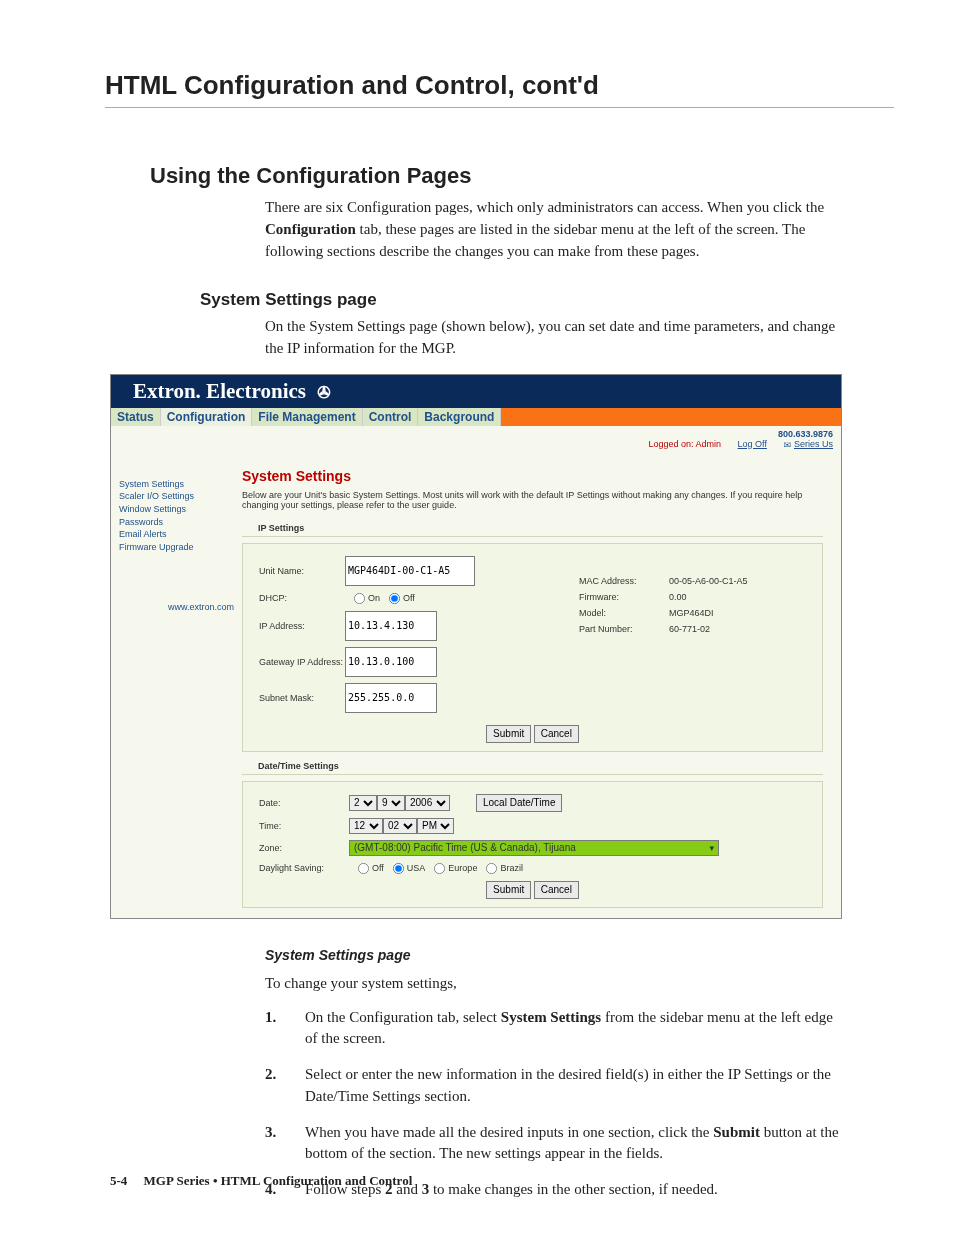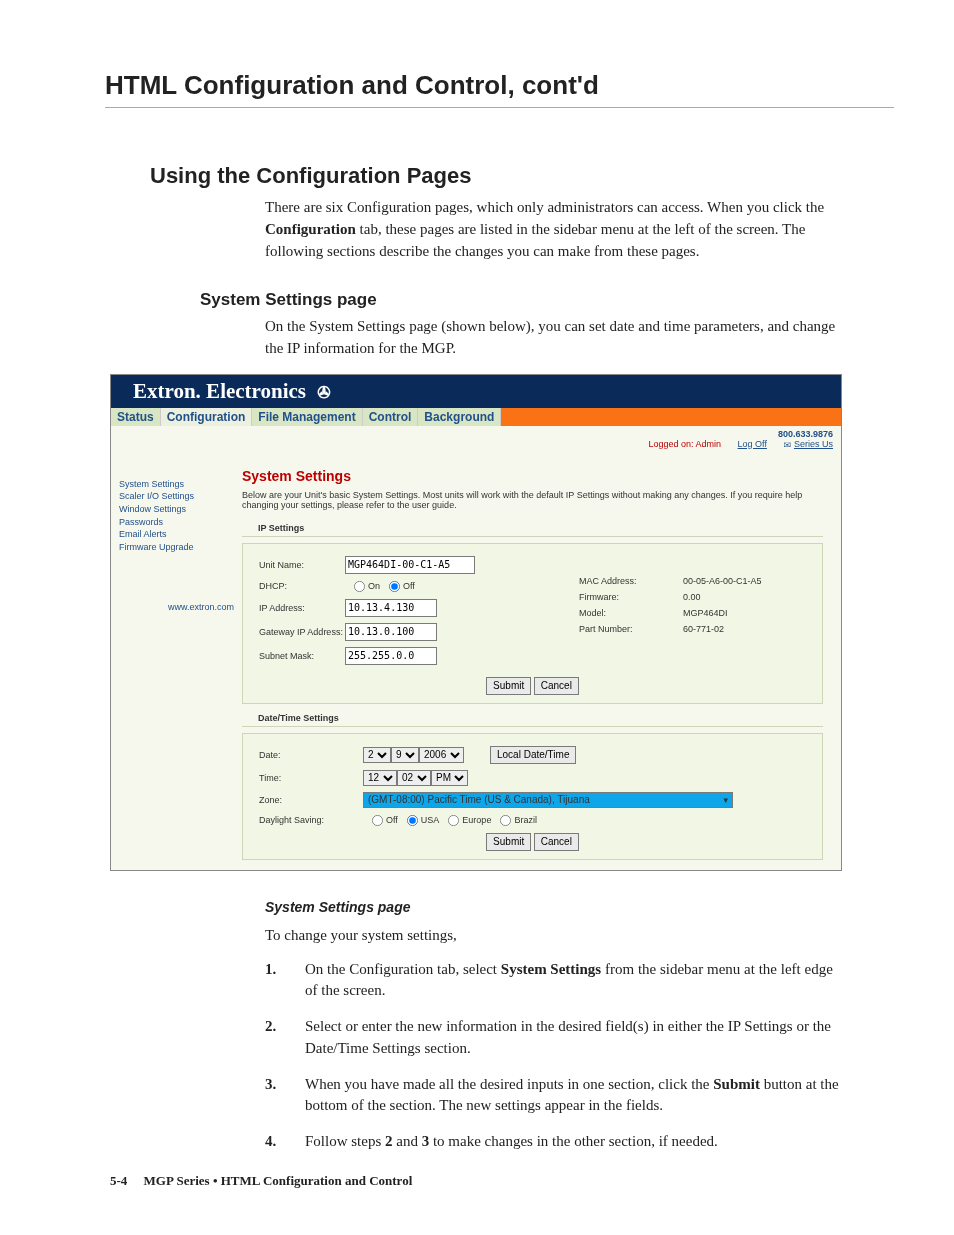--- a/index.html
+++ b/index.html
@@ -27,27 +27,27 @@
   .shot .side{width:115px;padding:26px 8px 12px 8px;color:#22508a;line-height:1.4}
   .shot .side div{cursor:pointer}
   .shot .side .url{margin-top:48px;text-align:right}
   .shot .pane{flex:1;padding:16px 18px 10px 0}
   .shot .pane .pt{color:#b00;font-weight:700;font-size:14px;font-family:Verdana,Arial,sans-serif}
   .shot .pane .desc{margin:6px 0 10px 0}
   .sect{background:#f2f6e4;border:1px solid #cfd6b8;padding:6px 16px 6px 16px;margin-top:6px}
   .secthd{font-weight:700;border-bottom:1px solid #cfd6b8;padding:3px 16px;margin:6px 0 0 0}
   .row{display:flex;align-items:center;margin:6px 0}
   .lab{width:86px}
-  .lab2{width:104px}
-  .txtf{border:1px solid #7a7a7a;background:#fff;font-family:monospace;font-size:10px;height:18px;box-sizing:border-box;padding:0 2px;width:92px}
+  .lab2{width:90px}
+  .txtf{border:1px solid #7a7a7a;background:#fff;font-family:monospace;font-size:10px;height:30px;box-sizing:border-box;padding:0 2px;width:92px}
   .txtf.wide{width:130px}
   select{border:1px solid #7a7a7a;background:#eee;font-size:10px;height:16px}
   .btn{border:1px solid #7a7a7a;background:#eaeaea;font-size:10px;height:18px;padding:0 6px}
   .radio{margin:0 2px 0 8px;transform:scale(.85)}
-  .zone{width:370px;height:16px;border:1px solid #7a7a7a;background:#0ea5e9;font-size:10px;box-sizing:border-box;padding:0 4px;display:flex;align-items:center;justify-content:space-between}
+  .zone{width:370px;height:16px;border:1px solid #7a7a7a;background:#84cc16;font-size:10px;box-sizing:border-box;padding:0 4px;display:flex;align-items:center;justify-content:space-between}
   .zone::after{content:"▾";color:#333;font-size:9px}
   .col2{display:flex}
   .c2a{width:320px}
   .c2b{flex:1}
   .btnrow{text-align:center;margin:6px 0 2px}
   .footer{position:absolute;bottom:46px;left:110px;font-family:Liberation Serif, serif;font-size:13px}
   .footer b{font-weight:800}
   .env{display:inline-block;transform:translateY(1px);margin-right:3px}
 </style>
 </head>

